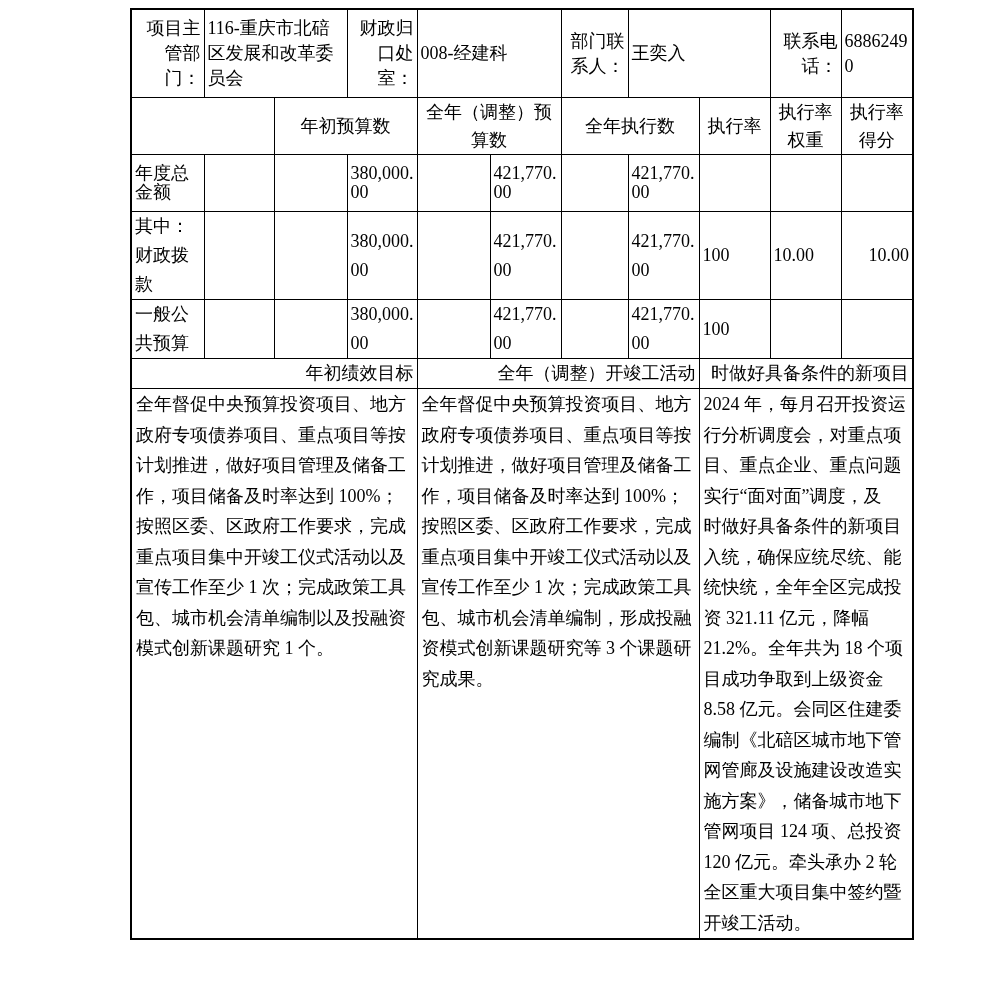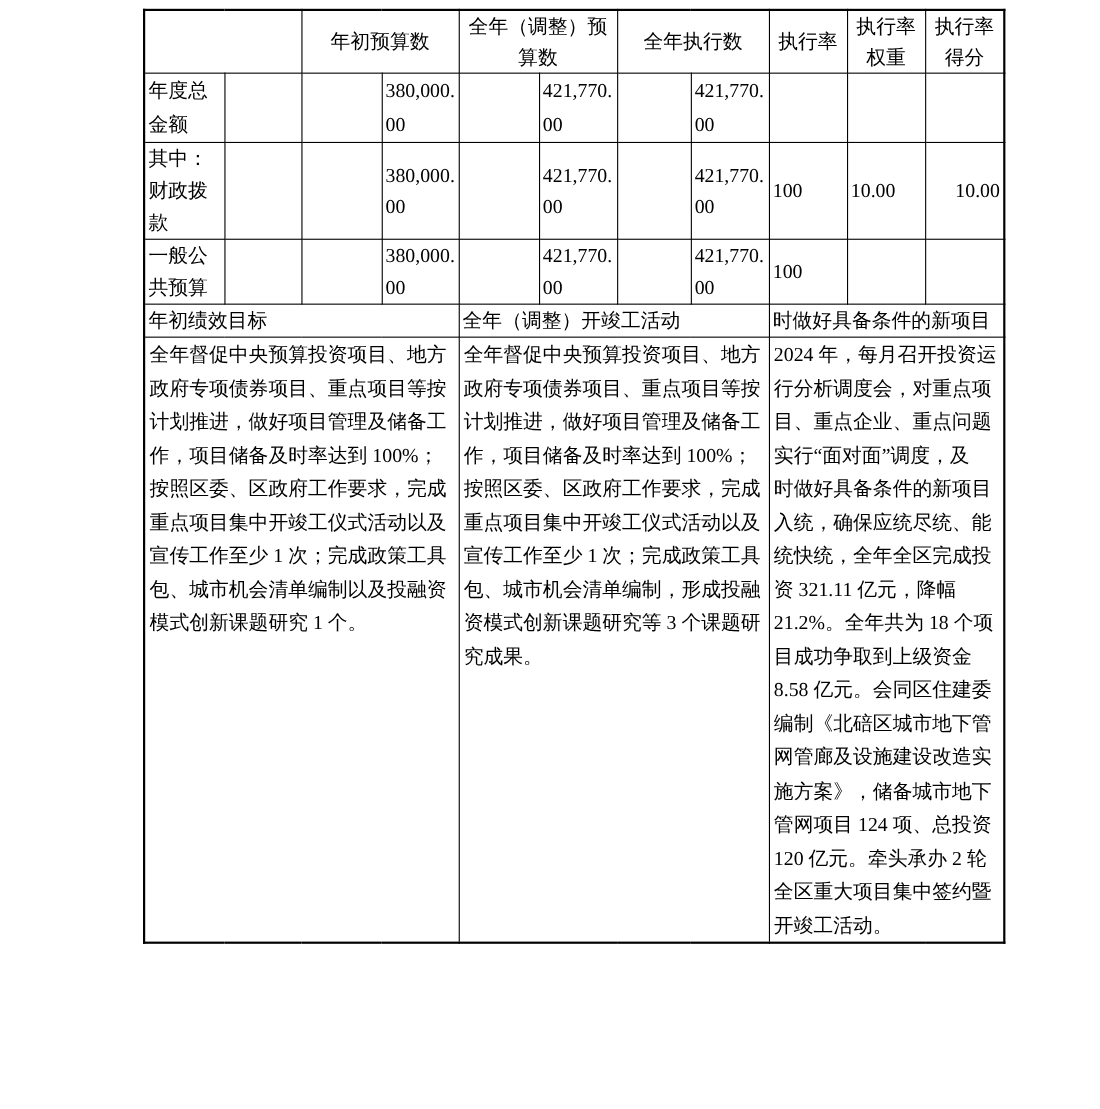--- a/index.html
+++ b/index.html
@@ -34,25 +34,25 @@
     vertical-align: middle;
     white-space: pre-line;
     word-break: break-all;
     overflow: hidden;
   }
   
   tr.r-info1 td { height: 48px; }
   tr.r-info2 td { height: 87px; }
   tr.r-sec1  td { height: 21px; line-height: 21px; }
   tr.r-fhead td { height: 56px; line-height: 28px; text-align: center; }
-  tr.r-f1 td { height: 56px; line-height: 31px; }
+  tr.r-f1 td { height: 56px; line-height: 19px; }
   tr.r-f2 td { height: 80px; line-height: 29px; }
   tr.r-f3 td { height: 57px; line-height: 29px; }
   tr.r-sec2 td { height: 29px; line-height: 27px; }
-  tr.r-thead td { height: 29px; line-height: 27px; text-align: left; }
+  tr.r-thead td { height: 29px; line-height: 27px; text-align: right; }
   tr.r-text td { height: 487px; }
 
   .lbl { text-align: right; }
   .ctr { text-align: center; }
   .rgt { text-align: right; }
   .lft { text-align: left; }
   .para {
     vertical-align: top;
     line-height: 30.5px;
     padding: 0 4px;
@@ -73,20 +73,39 @@
         <col style="width:71px">
       <col style="width:67px">
         <col style="width:71px">
         <col style="width:71px">
       <col style="width:71px">
         <col style="width:72px">
     </colgroup>
 
     <tbody>
 
+    <tr class="r-info2">
+      <td class="lbl">项目主
+管部
+门：</td>
+      <td colspan="2">116-重庆市北碚
+区发展和改革委
+员会</td>
+      <td class="lbl">财政归
+口处
+室：</td>
+      <td colspan="2">008-经建科</td>
+      <td class="lbl">部门联
+系人：</td>
+      <td colspan="2">王奕入</td>
+      <td class="lbl">联系电
+话：</td>
+      <td>6886249
+0</td>
+    </tr>
 
 
     <tr class="r-fhead">
       <td colspan="2"></td>
       <td colspan="2">年初预算数</td>
       <td colspan="2">全年（调整）预
 算数</td>
       <td colspan="2">全年执行数</td>
       <td>执行率</td>
       <td class="lft">执行率

